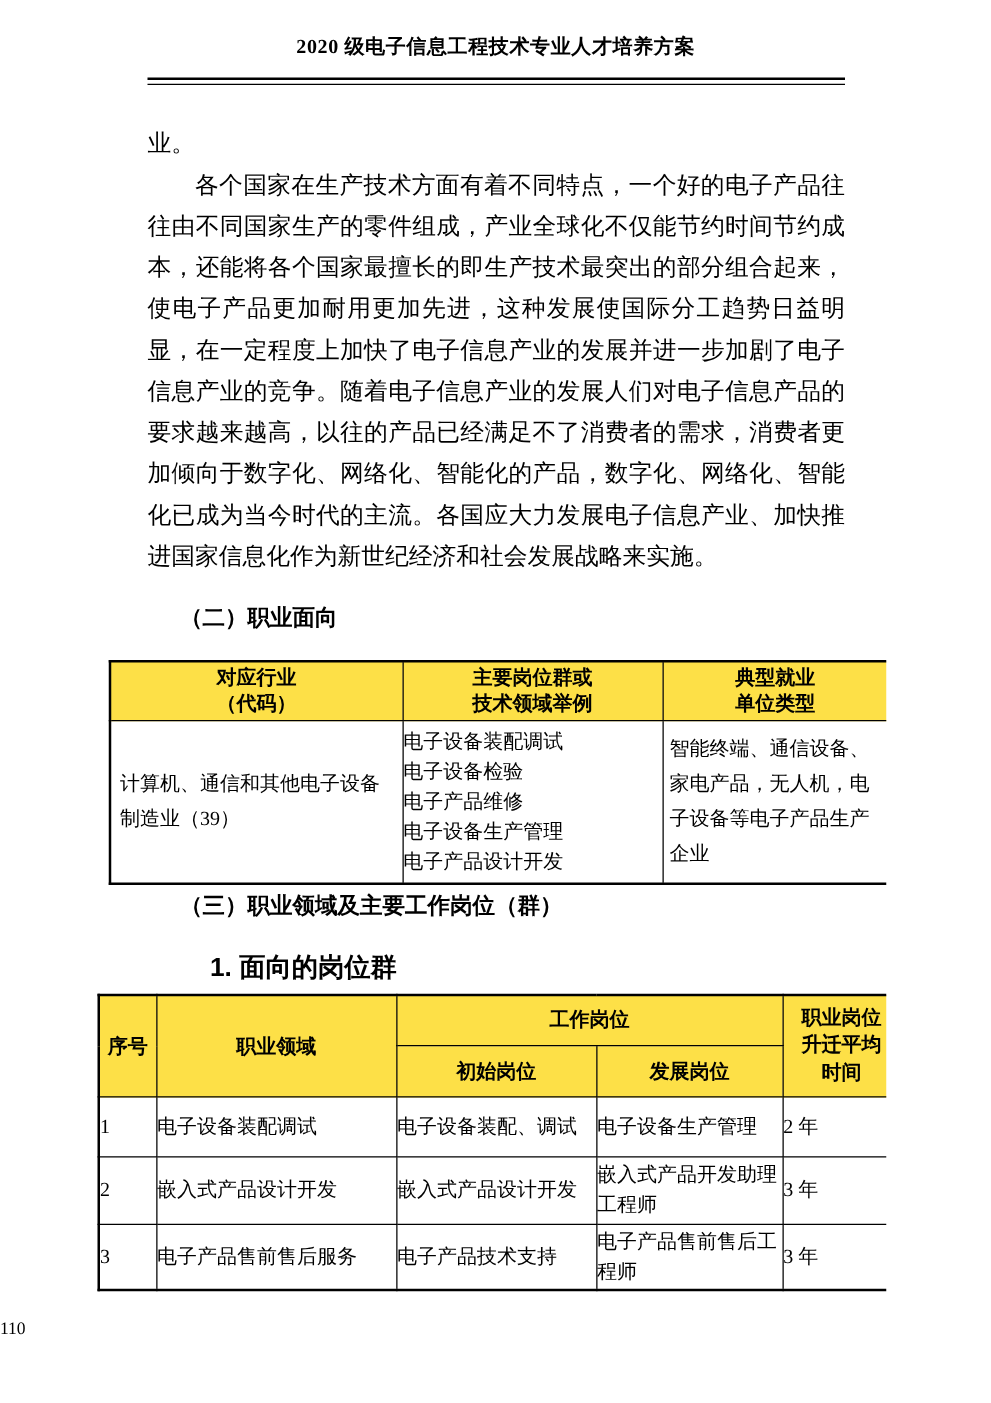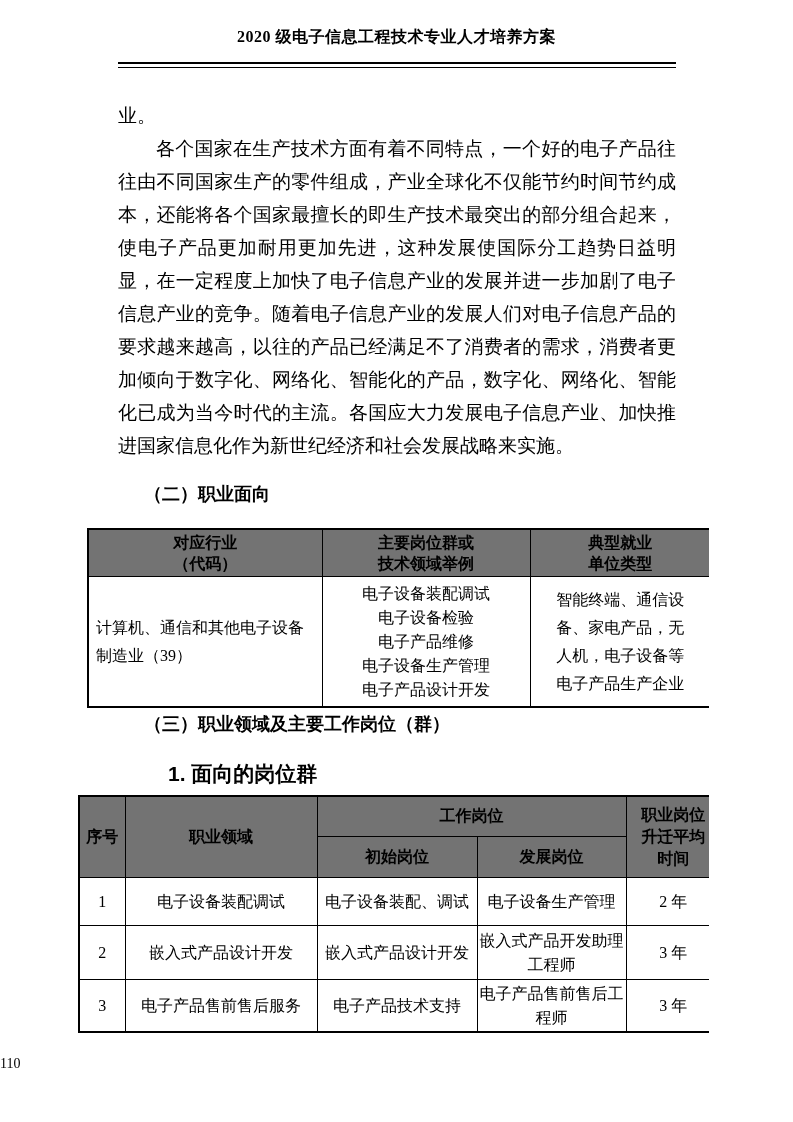--- a/index.html
+++ b/index.html
@@ -32,33 +32,33 @@
   .h-sec3 { top:712px; left:144px; }
   .h-sub {
     position:absolute; top:760px; left:168px; font-size:21px; font-weight:bold;
     font-family:"Liberation Sans","DejaVu Sans",sans-serif; white-space:nowrap;
   }
   
   table { border-collapse:collapse; table-layout:fixed; }
   th, td { border:1px solid #000; padding:0; }
   table.doc-table { border:2px solid #000; }
   th {
-    background:#737373; font-weight:bold;
+    background:#fde047; font-weight:bold;
     font-family:"Liberation Sans","DejaVu Sans",sans-serif;
     text-align:center; vertical-align:middle;
   }
-  td { text-align:center; vertical-align:middle; }
+  td { vertical-align:middle; }
   .preline { white-space:pre-line; }
   
   .t1 { position:absolute; top:528px; left:87px; width:623px; font-size:16px; }
   .t1 th { height:46px; line-height:21px; }
   .t1 td { height:121px; }
   .t1 .cell-industry { text-align:left; padding:4px 7px; line-height:28px; }
   .t1 .cell-positions { line-height:24px; }
-  .t1 .cell-employers { line-height:28px; padding:0 20px; }
+  .t1 .cell-employers { line-height:28px; padding:0 5px; }
   
   .t2 { position:absolute; top:795px; left:78px; width:642px; font-size:16px; }
   .t2 .hrow-top th { height:39px; }
   .t2 .hrow-sub th { height:40px; }
   .t2 th.cell-promotion { line-height:22px; }
   .t2 td { line-height:24px; }
   .t2 .r1 td { height:47px; }
   .t2 .r2 td { height:53px; }
   .t2 .r3 td { height:51px; }
   

